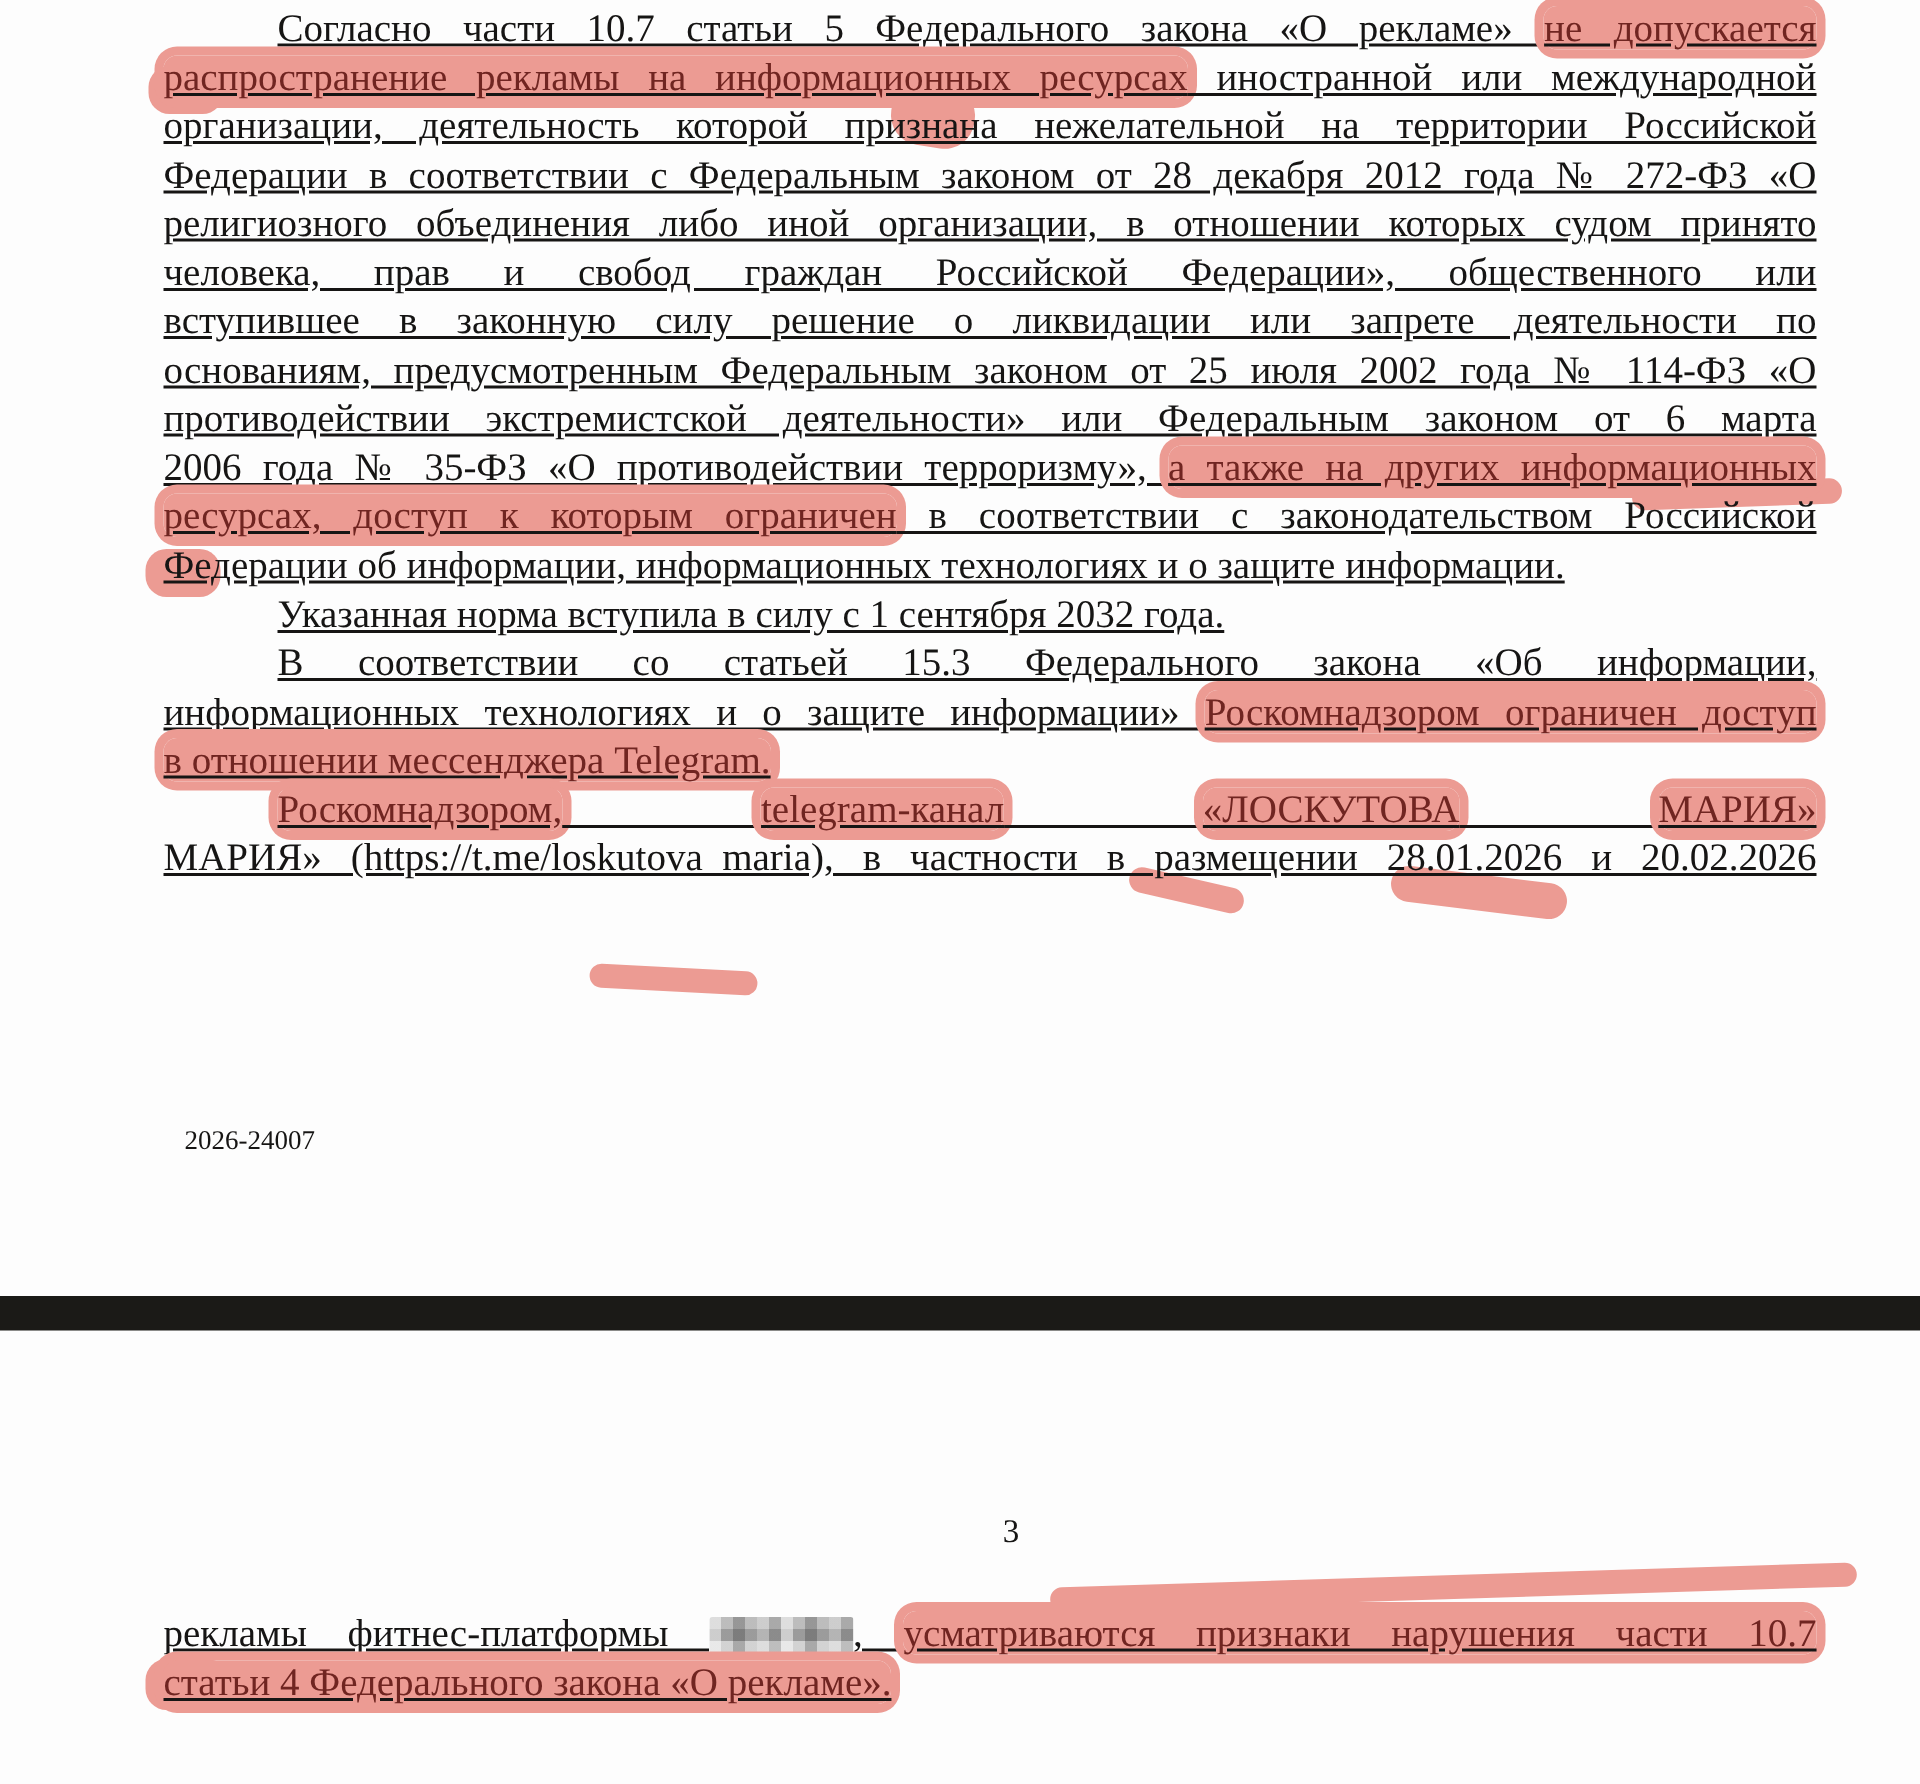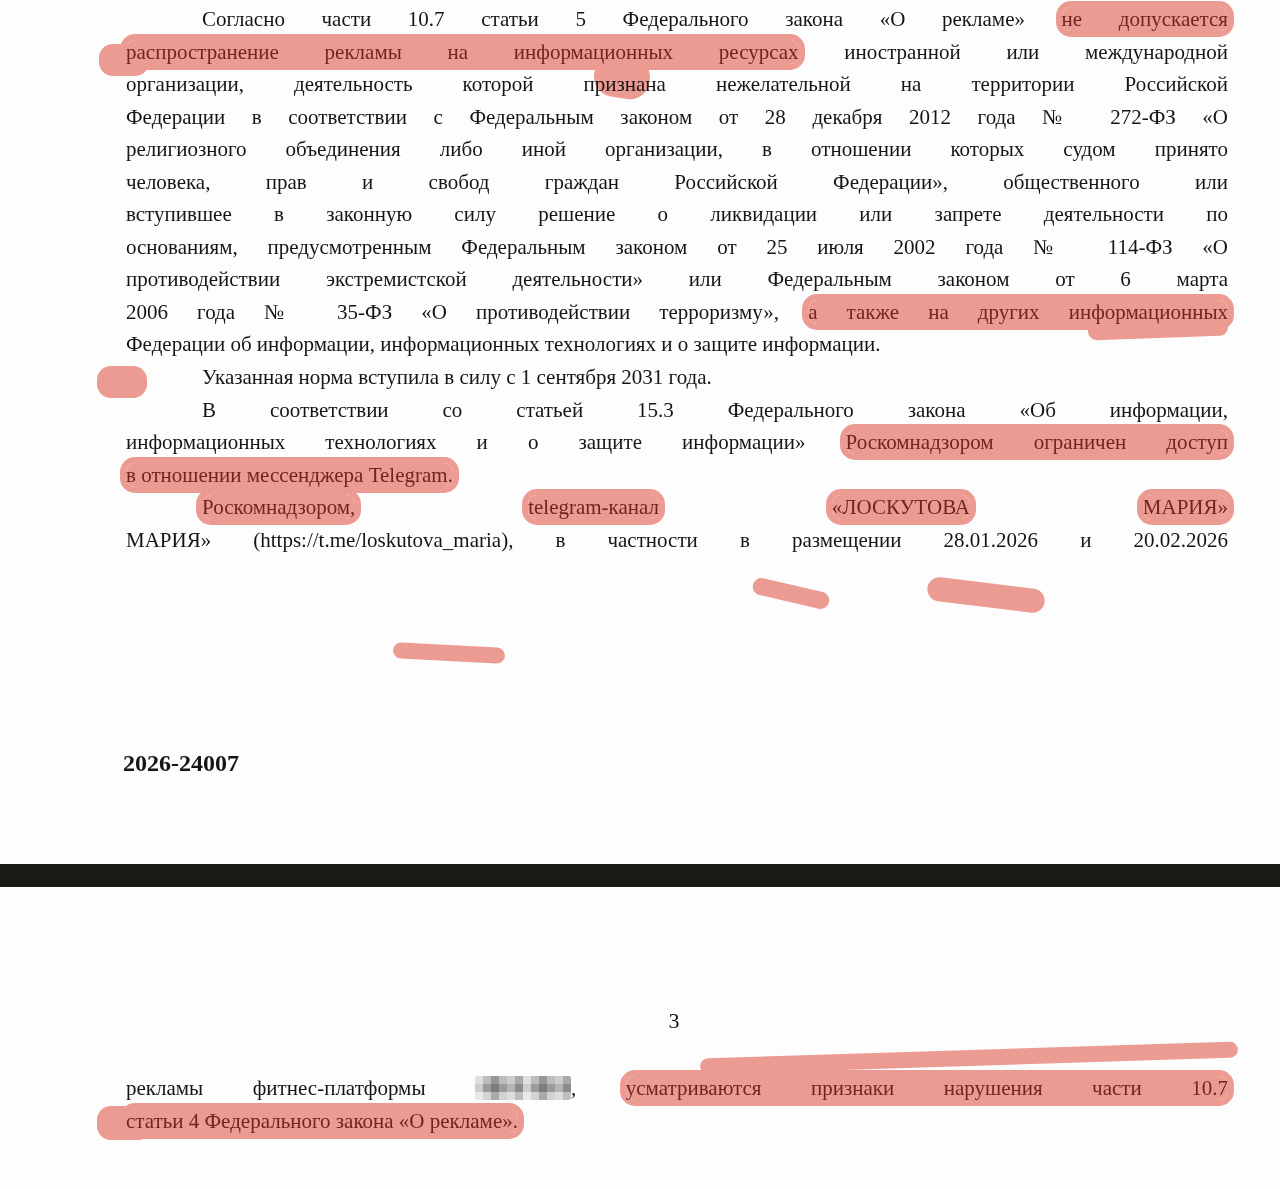--- a/index.html
+++ b/index.html
@@ -14,24 +14,25 @@
   body {
     width: 1280px; height: 1189px;
     background: var(--bg);
     font-family: "Liberation Serif", "DejaVu Serif", serif;
     color: var(--ink);
     position: relative;
     overflow: hidden;
   }
   .textblock {
     position: absolute;
-    left: 126px;
+    left: 109px;
     width: 1102px;
-    font-size: 21px;
+    font-size: 26px;
     line-height: 32.55px;
+    text-decoration: underline;
   }
   #main-text { top: 3px; }
   #footer-text { top: 1072px; line-height: 33px; }
   .line { position: relative; z-index: 2; }
   .line.just { text-align: justify; text-align-last: justify; }
   .line.ind { padding-left: 76px; }
   .hl {
     background: var(--hl);
     color: var(--hl-ink);
     border-radius: 9px;
@@ -54,22 +55,21 @@
   }
   #divider {
     position: absolute;
     left: 0; top: 864px;
     width: 1280px; height: 23px;
     background: var(--bar);
   }
   #doc-number {
     position: absolute;
     left: 123px; top: 750px;
-    font-size: 24px;
-    font-weight: bold;
+    font-size: 18px;
   }
   #page-number {
     position: absolute;
     left: 123px; top: 1008px;
     width: 1102px;
     text-align: center;
     font-size: 22px;
   }
 </style>
 </head>
@@ -79,22 +79,23 @@
     <div class="line just ind"><span class="plain">Согласно части 10.7 статьи 5 Федерального закона «О рекламе» </span><span class="hl">не допускается</span></div>
     <div class="line just"><span class="hl">распространение рекламы на информационных ресурсах</span><span class="plain"> иностранной или международной</span></div>
     <div class="line just"><span class="plain">организации, деятельность которой признана нежелательной на территории Российской</span></div>
     <div class="line just"><span class="plain">Федерации в соответствии с Федеральным законом от 28 декабря 2012 года № 272-ФЗ «О</span></div>
     <div class="line just"><span class="plain">религиозного объединения либо иной организации, в отношении которых судом принято</span></div>
     <div class="line just"><span class="plain">человека, прав и свобод граждан Российской Федерации», общественного или</span></div>
     <div class="line just"><span class="plain">вступившее в законную силу решение о ликвидации или запрете деятельности по</span></div>
     <div class="line just"><span class="plain">основаниям, предусмотренным Федеральным законом от 25 июля 2002 года № 114-ФЗ «О</span></div>
     <div class="line just"><span class="plain">противодействии экстремистской деятельности» или Федеральным законом от 6 марта</span></div>
     <div class="line just"><span class="plain">2006 года № 35-ФЗ «О противодействии терроризму», </span><span class="hl">а также на других информационных</span></div>
+    <div class="line just"><span class="hl">ресурсах, доступ к которым ограничен</span><span class="plain"> в соответствии с законодательством Российской</span></div>
     <div class="line"><span class="plain">Федерации об информации, информационных технологиях и о защите информации.</span></div>
-    <div class="line ind"><span class="plain">Указанная норма вступила в силу с 1 сентября 2031 года.</span></div>
+    <div class="line ind"><span class="plain">Указанная норма вступила в силу с 1 сентября 2032 года.</span></div>
     <div class="line just ind"><span class="plain">В соответствии со статьей 15.3 Федерального закона «Об информации,</span></div>
     <div class="line just"><span class="plain">информационных технологиях и о защите информации» </span><span class="hl">Роскомнадзором ограничен доступ</span></div>
     <div class="line"><span class="hl">в отношении мессенджера Telegram.</span></div>
     <div class="line just ind"><span class="hl">Роскомнадзором,</span><span class="plain"> </span><span class="hl">telegram-канал</span><span class="plain"> </span><span class="hl">«ЛОСКУТОВА</span><span class="plain"> </span><span class="hl">МАРИЯ»</span></div>
     <div class="line just"><span class="plain">МАРИЯ» (https://t.me/loskutova_maria), в частности в размещении 28.01.2026 и 20.02.2026</span></div>
   </div>
 
 <div class="stroke" style="left:99px; top:44px; width:50px; height:32px; border-radius:14px;"></div>
 <div class="stroke" style="left:594px; top:56px; width:56px; height:42px; border-radius:20px; transform:rotate(9deg);"></div>
 <div class="stroke" style="left:1088px; top:321px; width:140px; height:17px; border-radius:10px; transform:rotate(-2deg);"></div>

